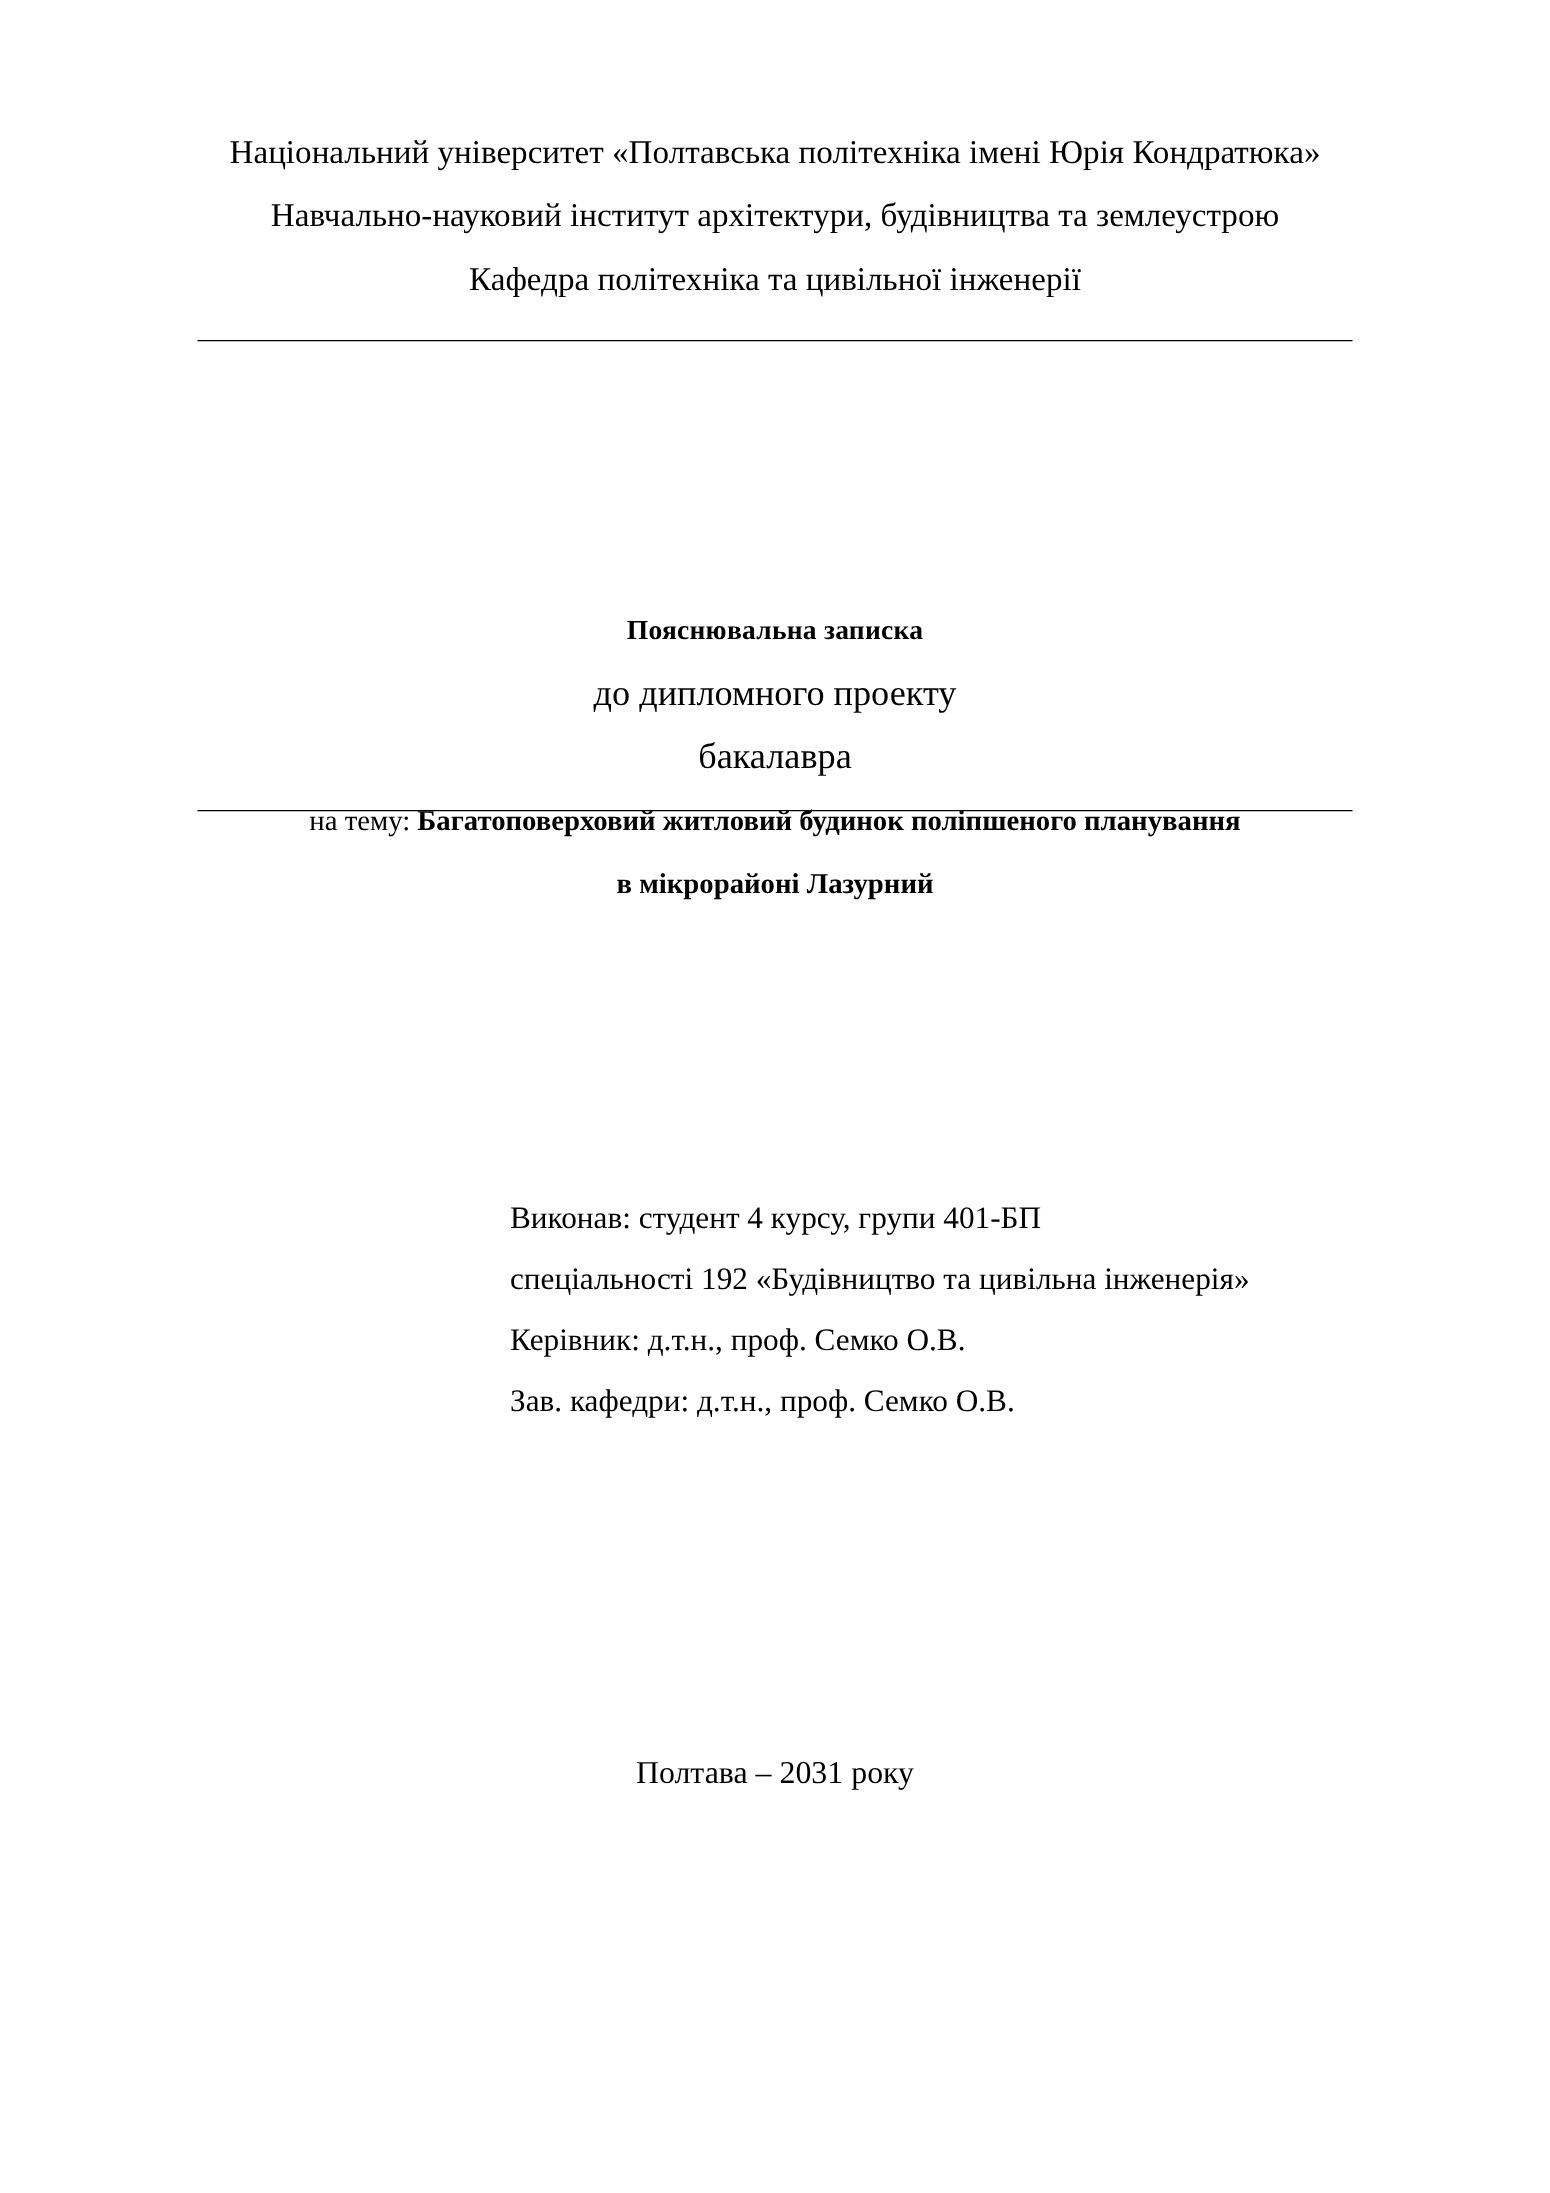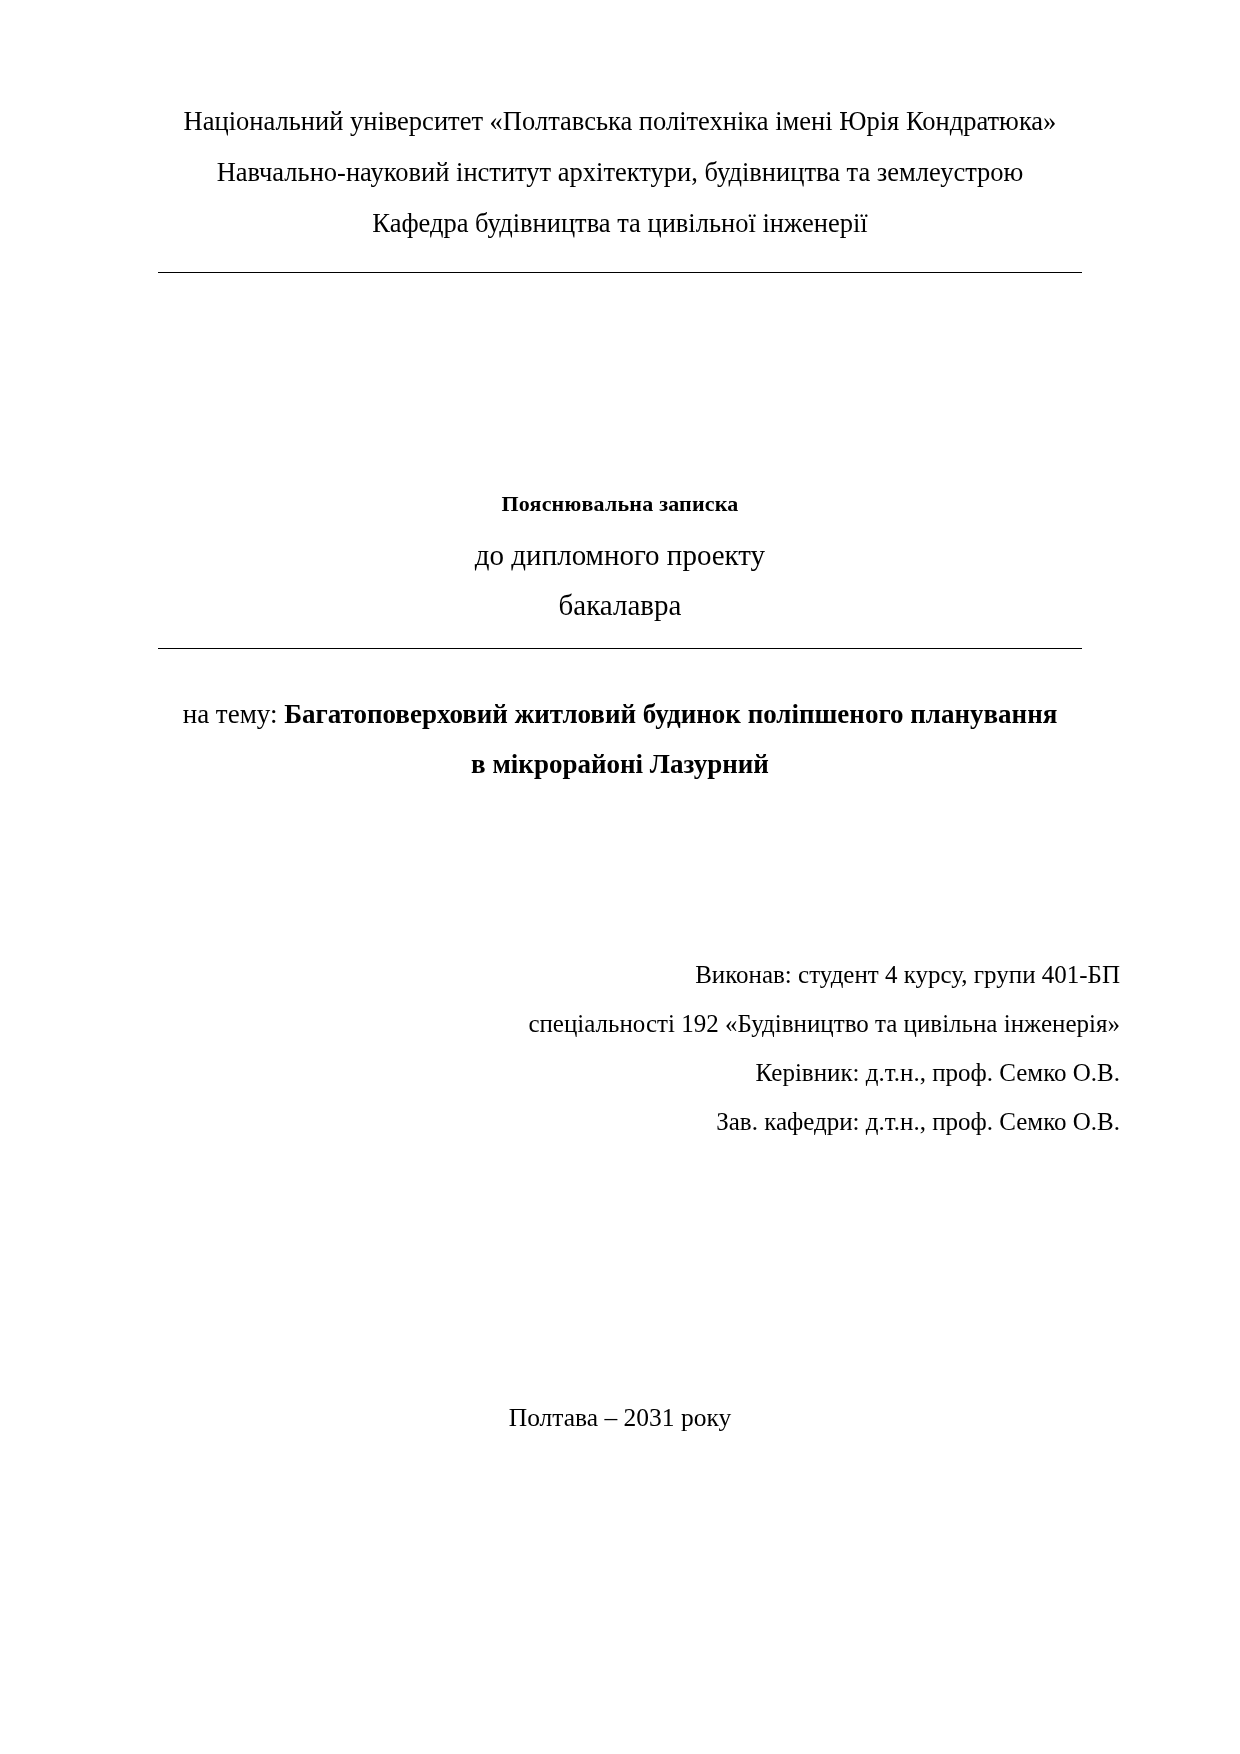--- a/index.html
+++ b/index.html
@@ -60,54 +60,54 @@
     line-height: 52px;
     letter-spacing: 0.2px;
   }
   .doc-kind .kind-sub {
     font-size: 29px;
     line-height: 50px;
   }
 
   
   .topic {
-    top: 689px;
+    top: 632px;
     padding: 0 74px;
-    font-size: 27px;
+    font-size: 23px;
     line-height: 50px;
   }
   .topic .topic-prefix { font-weight: normal; }
   .topic .topic-title  { font-weight: bold; }
 
   
   .author {
     top: 950px;
     left: 408px;
     right: 120px;
-    text-align: right;
+    text-align: left;
     font-size: 25px;
     line-height: 49px;
   }
 
   
   .footer {
     top: 1398px;
     font-size: 25.5px;
     line-height: 40px;
   }
 </style>
 </head>
 <body>
 
 <div class="page">
 
   <div class="block center institution">
     <span class="line">Національний університет «Полтавська політехніка імені Юрія Кондратюка»</span>
     <span class="line">Навчально-науковий інститут архітектури, будівництва та землеустрою</span>
-    <span class="line">Кафедра будівництва та цивільної інженерії</span>
+    <span class="line">Кафедра політехніка та цивільної інженерії</span>
   </div>
 
   <div class="hrule" id="rule-top"></div>
 
   <div class="block center doc-kind">
     <span class="line kind-title">Пояснювальна записка</span>
     <span class="line kind-sub">до дипломного проекту</span>
     <span class="line kind-sub">бакалавра</span>
   </div>
 

